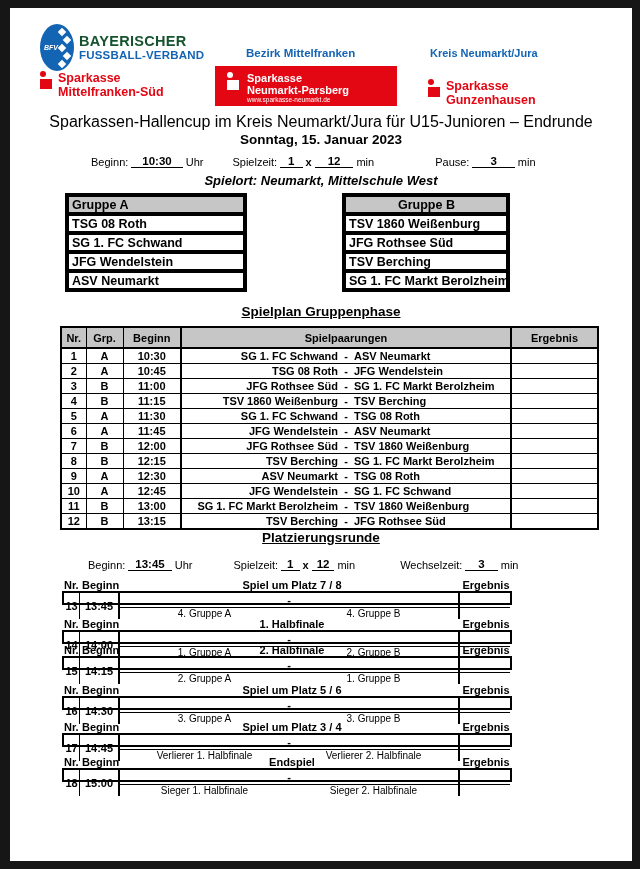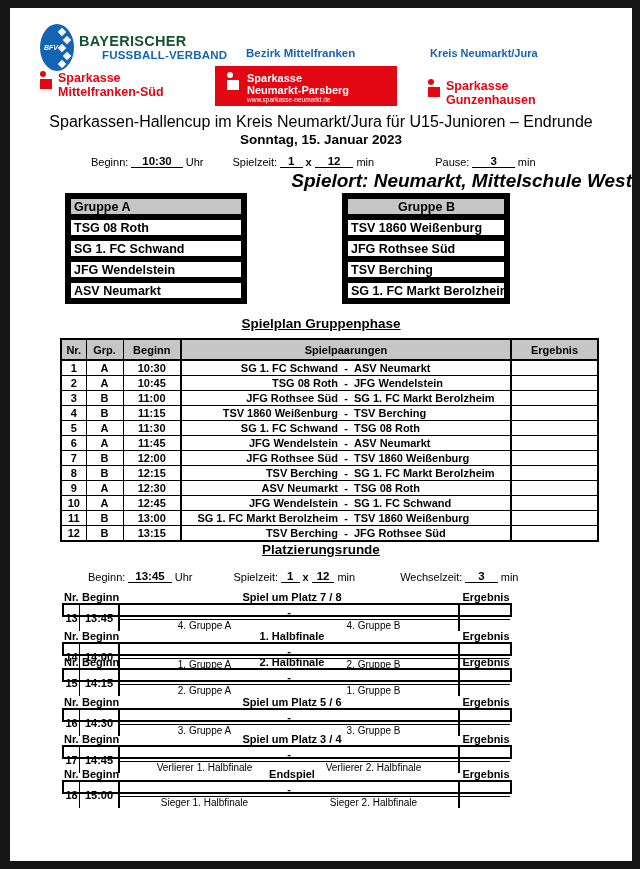--- a/index.html
+++ b/index.html
@@ -8,21 +8,21 @@
   .page{position:absolute;left:10px;top:8px;width:622px;height:853px;background:#fff;overflow:hidden;}
 
   
   .top{position:relative;height:100px;}
   .bfv{position:absolute;left:30px;top:16px;display:flex;align-items:center;gap:5px;}
   .bfv-ellipse{width:34px;height:47px;border-radius:50%;background:#1464b4;position:relative;flex:0 0 auto;}
   .bfv-mini{position:absolute;left:4px;top:20px;color:#fff;font-size:7px;font-style:italic;font-weight:bold;}
   .bfv-ellipse i{position:absolute;width:6px;height:6px;background:#fff;transform:rotate(45deg);}
   .dm1{left:19px;top:5px}.dm2{left:24px;top:13px}.dm3{left:19px;top:21px}.dm4{left:24px;top:29px}.dm5{left:19px;top:37px}
   .bfv-l1{color:#14532d;font-weight:bold;font-size:14.5px;line-height:15px;letter-spacing:.3px;}
-  .bfv-l2{color:#1464b4;font-weight:bold;font-size:11.5px;line-height:12px;letter-spacing:.2px;margin-left:23px;}
+  .bfv-l2{color:#1464b4;font-weight:bold;font-size:11.5px;line-height:12px;letter-spacing:.2px;}
   .bezirk{position:absolute;left:236px;top:39px;color:#1464b4;font-weight:bold;font-size:11.5px;}
   .kreis{position:absolute;left:420px;top:39px;color:#1464b4;font-weight:bold;font-size:11px;}
 
   .sk{position:relative;display:inline-block;width:13px;height:18px;flex:0 0 auto;}
   .sk::before{content:"";position:absolute;left:0;top:0;width:6px;height:6px;border-radius:50%;background:#e30613;}
   .sk::after{content:"";position:absolute;left:0;bottom:0;width:12px;height:10px;background:#e30613;}
   .sk.white::before,.sk.white::after{background:#fff;}
   .sp{position:absolute;display:flex;gap:5px;color:#e30613;font-weight:bold;font-size:12.5px;line-height:14px;}
   .sp-left{left:30px;top:63px;}
   .sp-right{left:418px;top:71px;}
@@ -36,26 +36,26 @@
   .settings{display:flex;align-items:flex-end;font-size:11px;height:16px;margin-top:4px;}
   .settings .lab{margin:0 3px;}
   .settings .val{font-weight:bold;font-size:11.5px;border-bottom:1px solid #000;text-align:center;}
   .s1{padding-left:78px;}
   .s1 .v-beg{padding:0 11px;} .s1 .v-sa{padding:0 8px;} .s1 .v-sb{padding:0 13px;} .s1 .v-pa{padding:0 18px;}
   .s1 .g-sp{margin-left:26px;} .s1 .g-pa{margin-left:58px;}
   .s2{padding-left:75px;margin-top:9px;}
   .s2 .v-beg{padding:0 7px;} .s2 .v-sa{padding:0 6px;} .s2 .v-sb{padding:0 5px;} .s2 .v-pa{padding:0 13px;}
   .s2 .g-sp{margin-left:38px;} .s2 .g-pa{margin-left:42px;}
   .xval{font-weight:bold;margin:0 3px;}
-  .spielort{text-align:right;font-weight:bold;font-style:italic;font-size:19px;line-height:16px;margin-top:5px;}
+  .spielort{text-align:center;font-weight:bold;font-style:italic;font-size:13px;line-height:16px;margin-top:5px;}
 
   
   .groups{display:flex;margin:4px 0 0 55px;gap:95px;}
   .gtable{border-collapse:collapse;table-layout:fixed;border:2px solid #000;}
-  .gtable th,.gtable td{border:6px solid #000000;height:15px;font-weight:bold;font-size:12.5px;padding:0 2px 0 3px;white-space:nowrap;overflow:hidden;}
+  .gtable th,.gtable td{border:4px solid #000000;height:15px;font-weight:bold;font-size:12.5px;padding:0 2px 0 3px;white-space:nowrap;overflow:hidden;}
   .gtable th{background:#c6c6c6;}
   .g-a{width:182px;} .g-b{width:168px;}
   .g-a th{text-align:left;} .g-b th{text-align:center;}
 
   
   .sec-head{text-align:center;font-size:13.5px;font-weight:bold;text-decoration:underline;line-height:16px;}
   .h-spielplan{margin-top:12px;} .h-platz{margin-top:0;}
 
   
   .main{border-collapse:collapse;table-layout:fixed;margin:6px 0 0 50px;width:537px;border:2px solid #000;}

